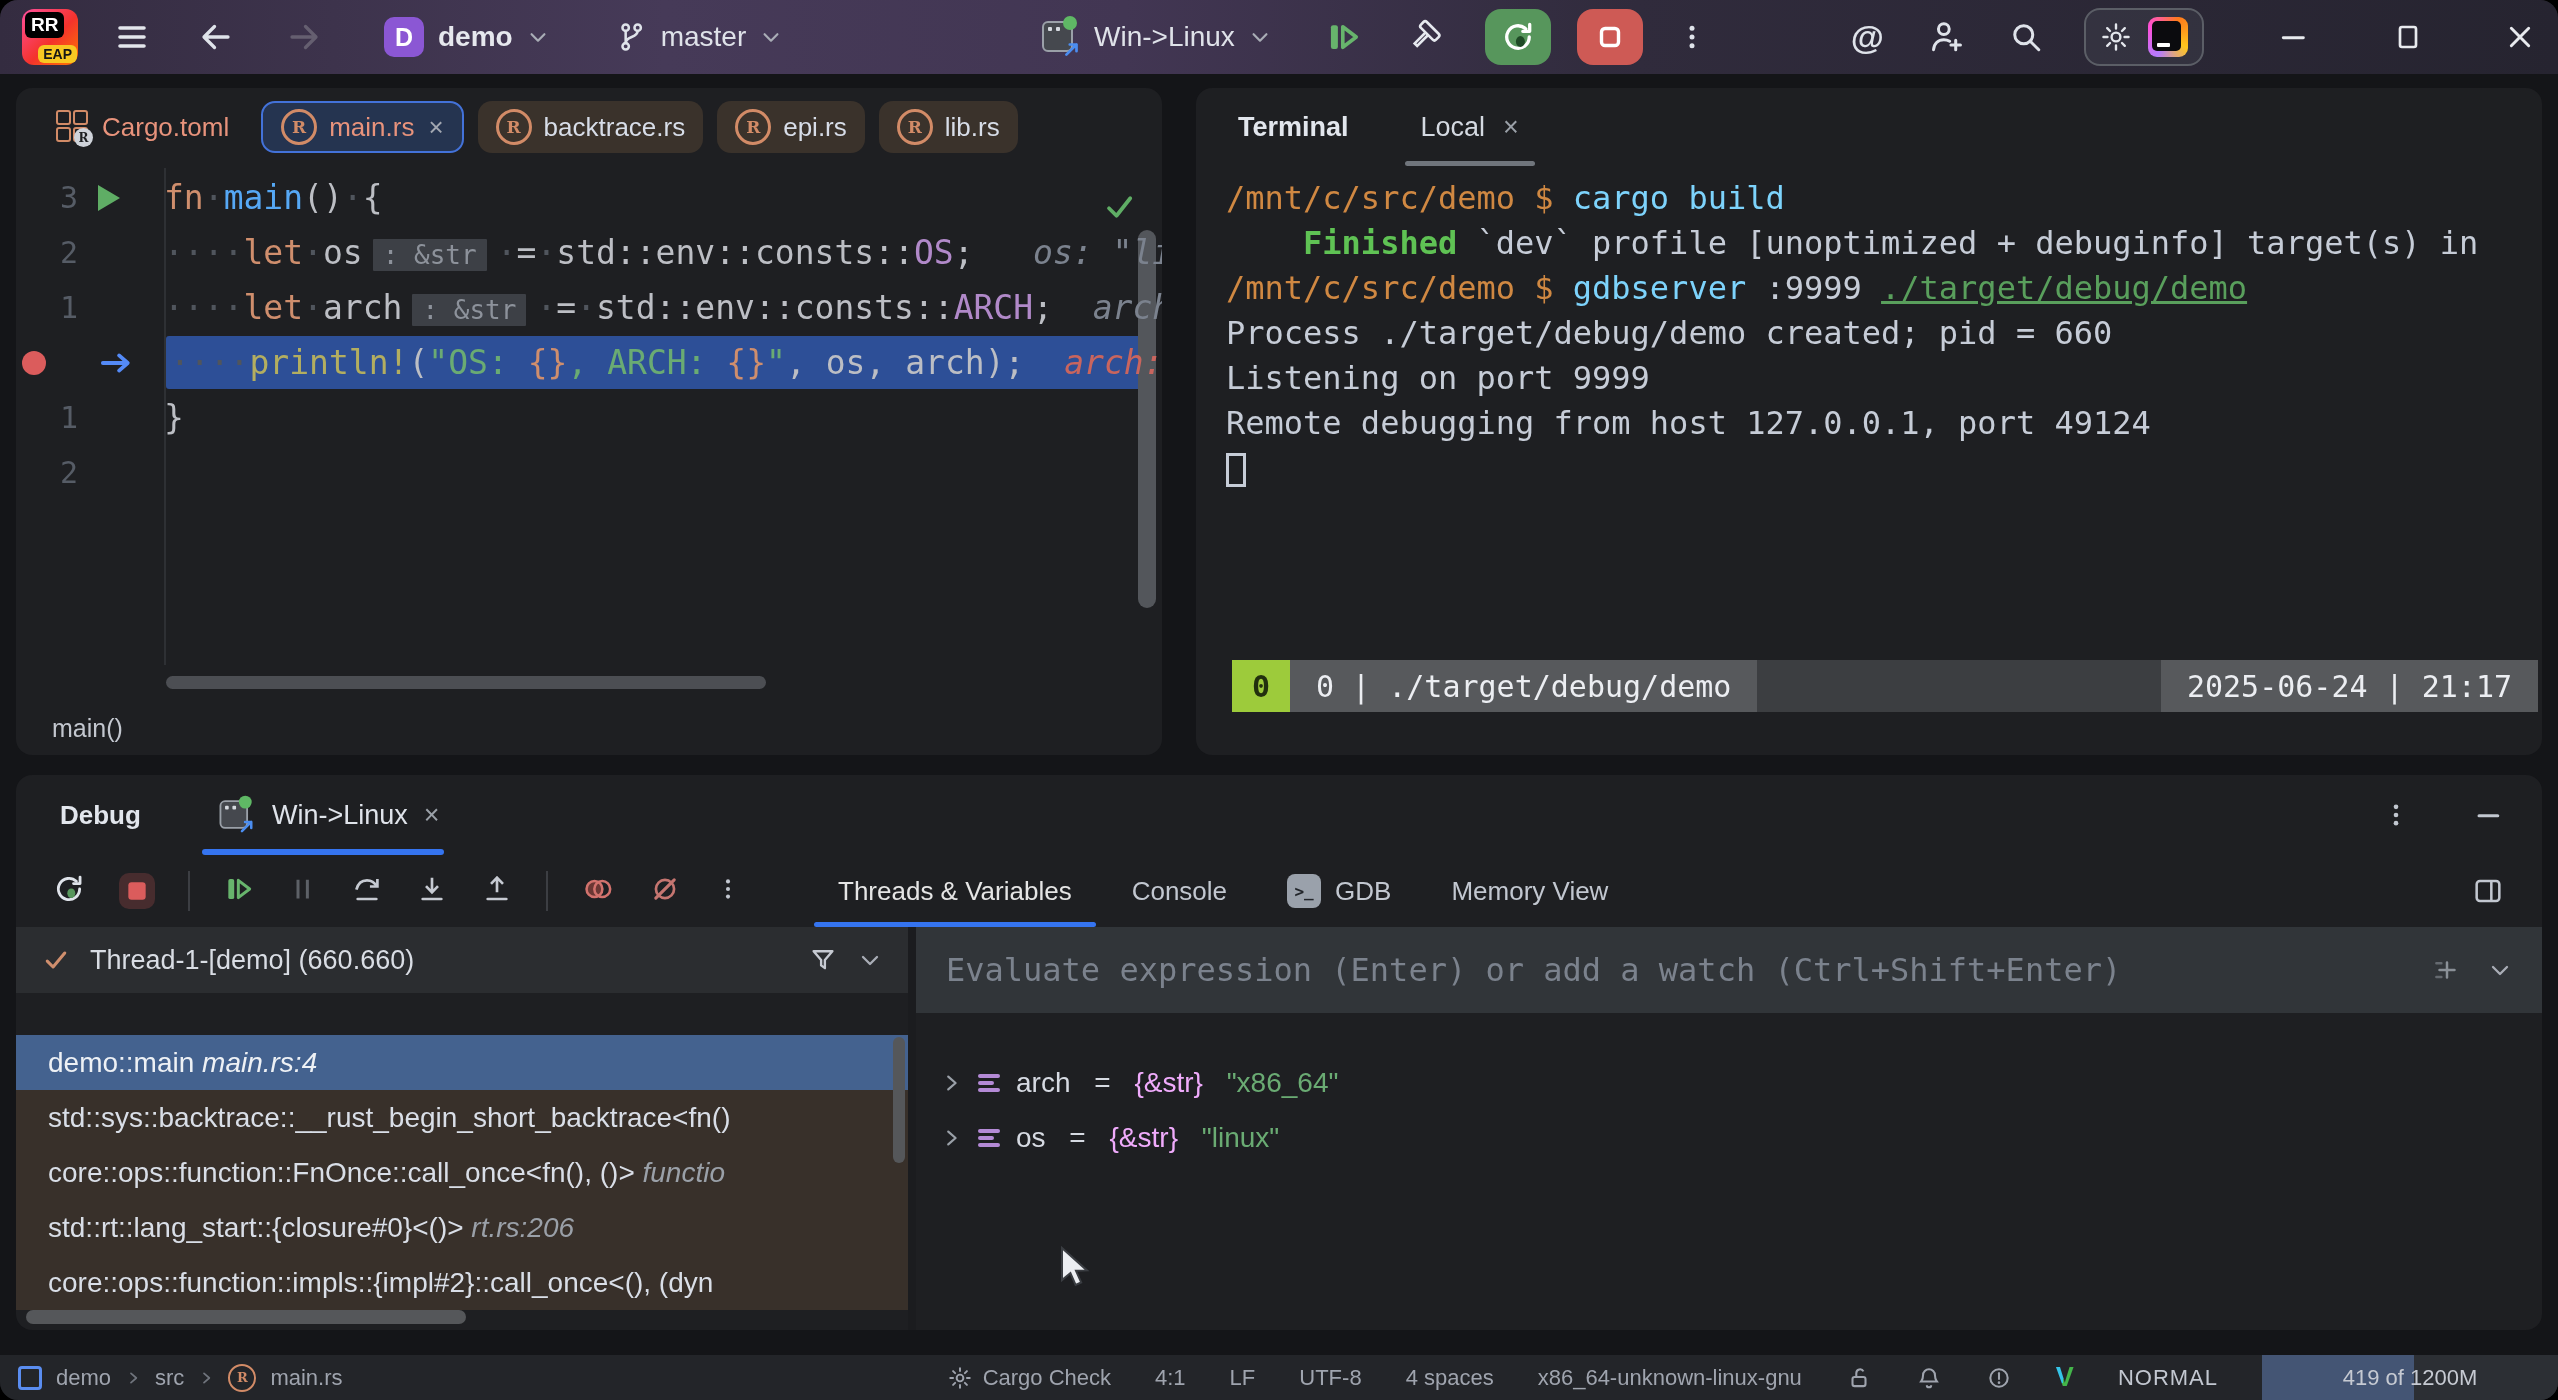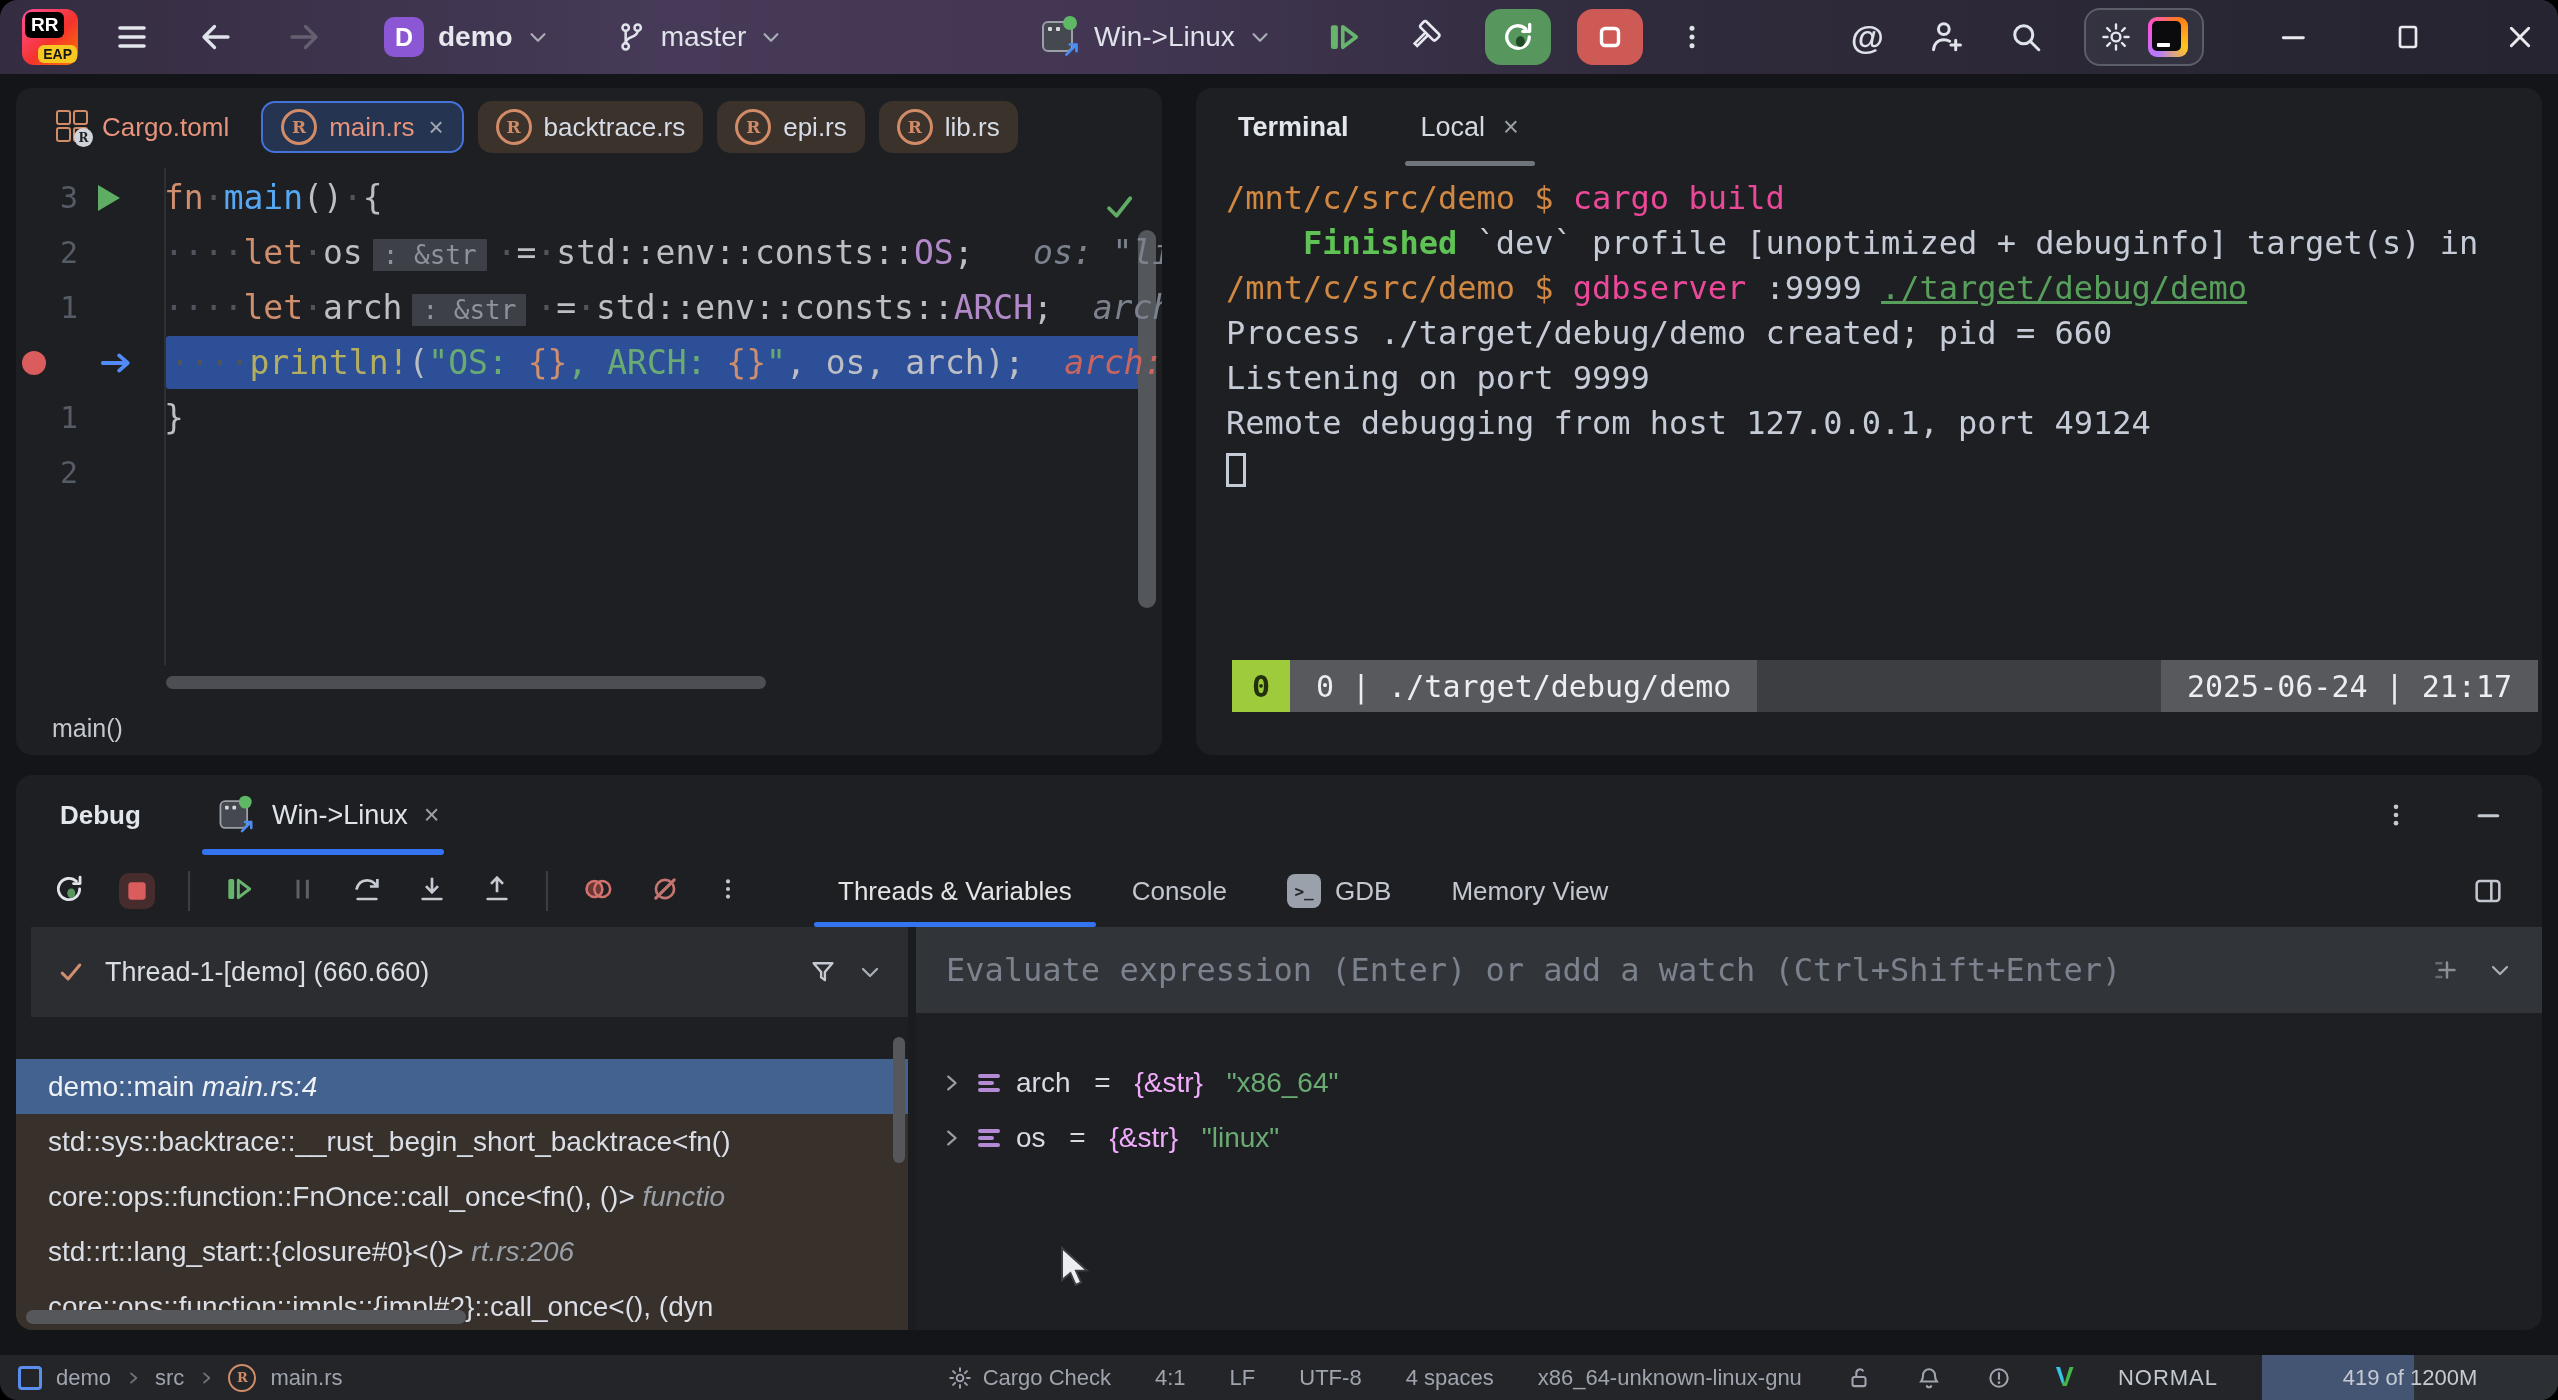--- a/index.html
+++ b/index.html
@@ -71,21 +71,21 @@
   .ed-hscroll{position:absolute;left:150px;top:588px;width:600px;height:13px;background:#4c4e53;border-radius:7px;}
   .ed-crumb{position:absolute;left:36px;bottom:12px;font-size:25px;color:#c3c7cf;}
 
   
   .term-hdr{height:78px;display:flex;align-items:center;padding:0 42px;gap:72px;}
   .term-title{font-size:27px;font-weight:700;color:#e2e6ed;}
   .term-tab{position:relative;height:100%;display:flex;align-items:center;gap:18px;color:#d4d9e1;font-size:27px;}
   .term-tab::after{content:"";position:absolute;left:-16px;right:-16px;bottom:0;height:5px;border-radius:3px;background:#70757c;}
   .term-close{color:#9aa0a8;font-size:27px;}
   .term-body{padding:10px 8px 0 30px;font-family:"DejaVu Sans Mono",monospace;font-size:32px;line-height:45px;white-space:pre;}
-  .x-path{color:#d08842;} .x-cmd{color:#ec4899;} .x-ok{color:#5fc254;font-weight:bold;}
+  .x-path{color:#d08842;} .x-cmd{color:#7dd3fc;} .x-ok{color:#5fc254;font-weight:bold;}
   .x-plain{color:#c6ccd7;} .x-link{color:#599f5c;text-decoration:underline;}
   .x-cursor{display:inline-block;width:20px;height:34px;border:3px solid #c6ccd7;vertical-align:middle;box-sizing:border-box;}
   .term-status{position:absolute;left:36px;right:4px;bottom:43px;height:52px;display:flex;align-items:stretch;
     font-family:"DejaVu Sans Mono",monospace;font-size:30px;}
   .ts-badge{width:58px;background:#9dcb3b;color:#22300e;font-weight:700;display:flex;align-items:center;justify-content:center;}
   .ts-seg{background:#57595c;color:#eceef2;display:flex;align-items:center;padding:0 26px;}
   .ts-spacer{flex:1;background:#3c3e41;}
 
   
   .dbg-hdr{position:relative;height:80px;}
@@ -98,21 +98,21 @@
   .dbg-tabs{display:flex;align-items:center;gap:60px;margin-left:64px;font-size:26px;color:#c2c7d0;height:100%;}
   .dtab{position:relative;height:100%;display:flex;align-items:center;gap:14px;}
   .dtab.active{color:#e5e5e5;}
   .dtab.active::after{content:"";position:absolute;left:-24px;right:-24px;bottom:0;height:5px;background:#3574f0;border-radius:3px;}
   .gdb-chip{width:34px;height:34px;border-radius:8px;background:#9aa1ab;color:#22252a;font-family:"DejaVu Sans Mono",monospace;
     font-weight:700;font-size:16px;display:flex;align-items:center;justify-content:center;}
   .dbg-layout{position:absolute;right:38px;top:0;height:72px;display:flex;align-items:center;}
   .dbg-left{position:absolute;left:0;top:152px;width:892px;bottom:0;overflow:hidden;}
   .dbg-divider{position:absolute;left:892px;top:152px;width:8px;bottom:0;background:#1b1c1f;}
   .dbg-right{position:absolute;left:900px;top:152px;right:0;bottom:0;overflow:hidden;}
-  .thread-row{height:66px;background:#2b2d30;display:flex;align-items:center;padding:12px 26px;gap:20px;margin-left:15px;}
+  .thread-row{height:66px;background:#2b2d30;display:flex;align-items:center;padding:0 26px;gap:20px;}
   .thread-label{font-size:27px;color:#d9dde4;flex:1;}
   .frames{margin-top:42px;}
   .frame{height:55px;display:flex;align-items:center;padding-left:32px;font-size:28px;color:#d9dee7;background:#38302a;white-space:pre;overflow:hidden;}
   .frame.selected{background:#44628f;color:#eef1f5;}
   .floc{font-style:italic;color:#9aa0a8;}
   .floc-white{font-style:italic;color:#eef1f5;}
   .dbg-vscroll{position:absolute;right:3px;top:110px;width:12px;height:126px;background:#55575a;border-radius:6px;}
   .dbg-hscroll{position:absolute;left:10px;bottom:6px;width:440px;height:14px;background:#55575a;border-radius:7px;}
   .eval-row{height:86px;background:#313539;display:flex;align-items:center;padding:0 30px;gap:26px;}
   .eval-text{font-family:"DejaVu Sans Mono",monospace;font-size:32px;color:#7b828d;flex:1;white-space:nowrap;overflow:hidden;}

